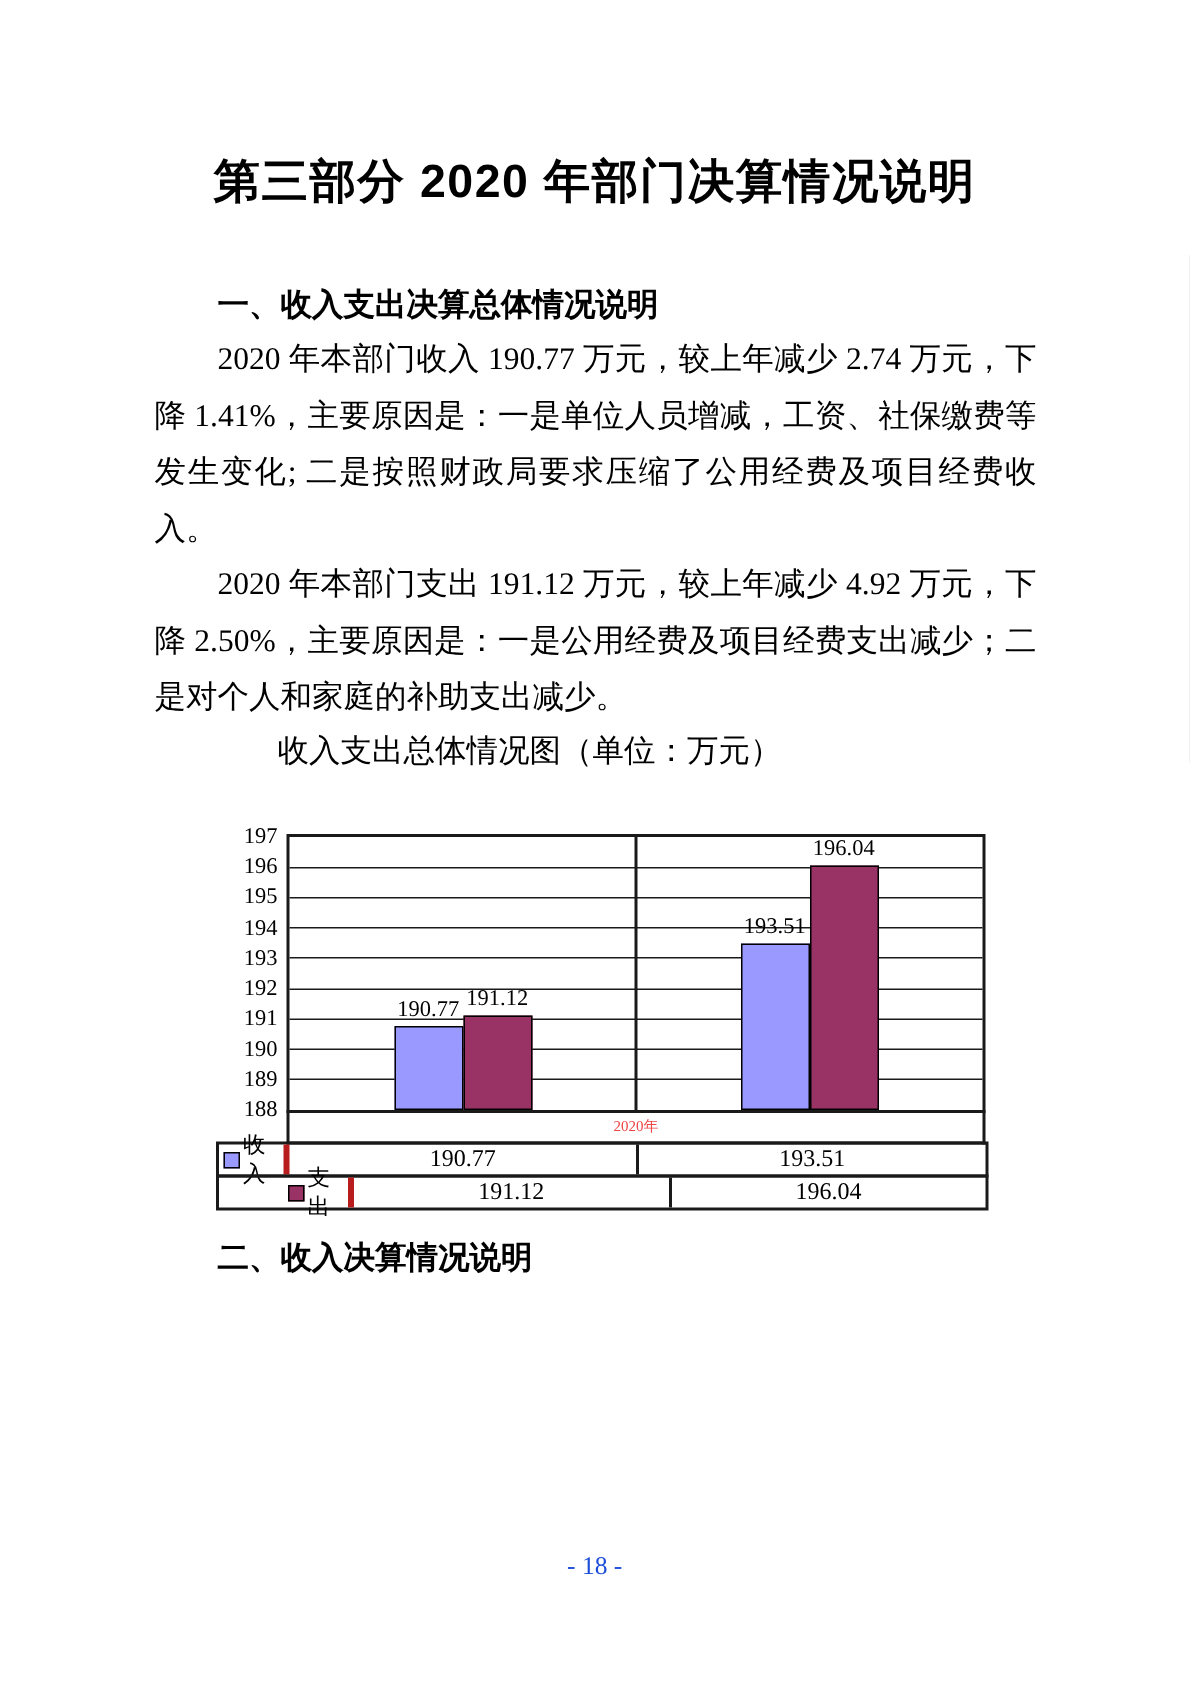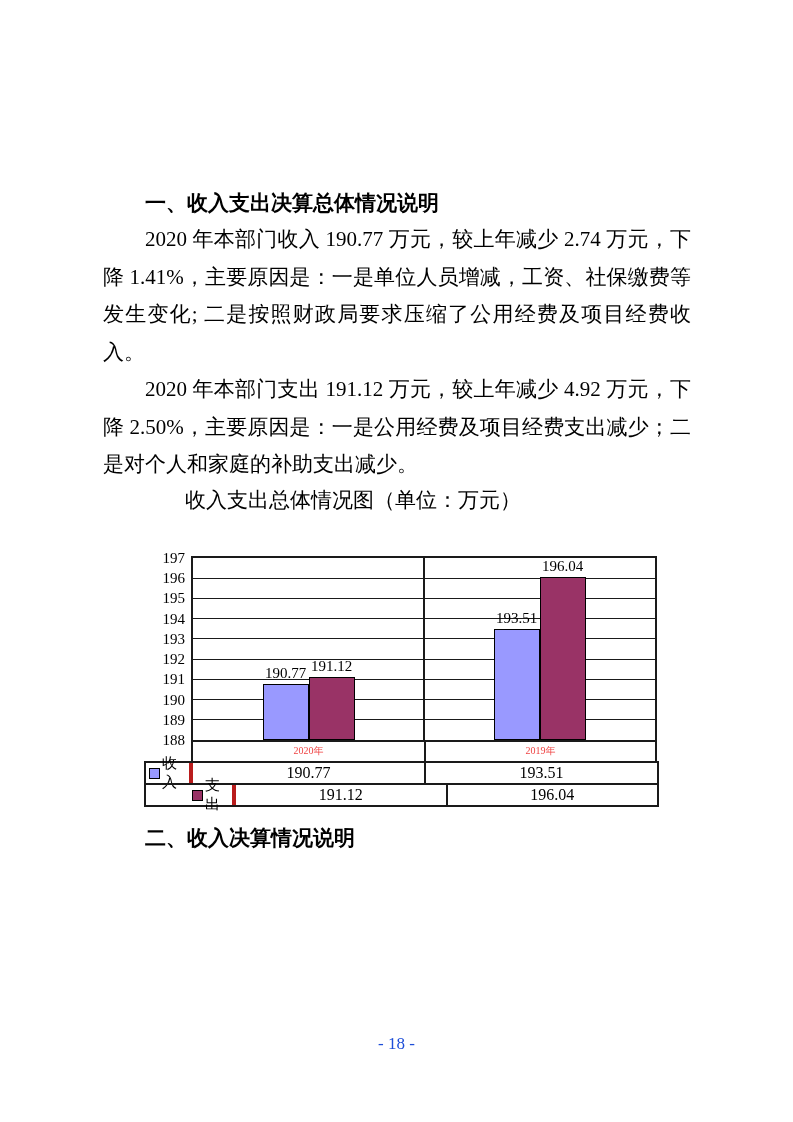--- a/index.html
+++ b/index.html
@@ -81,20 +81,21 @@
   .page-footer {
     position:absolute; top:1034px; left:0; width:793px;
     text-align:center; font-size:17px; color:#1d4ed8;
   }
 </style>
 </head>
 <body>
 
 <div class="page">
 
+  <div class="doc-title">第三部分 2020 年部门决算情况说明</div>
 
   <div class="sec-heading" style="top:189px;">一、收入支出决算总体情况说明</div>
 
   <p class="body-para" style="top:221px;">2020 年本部门收入 190.77 万元，较上年减少 2.74 万元，下降 1.41%，主要原因是：一是单位人员增减，工资、社保缴费等发生变化; 二是按照财政局要求压缩了公用经费及项目经费收入。</p>
 
   <p class="body-para" style="top:371px;">2020 年本部门支出 191.12 万元，较上年减少 4.92 万元，下降 2.50%，主要原因是：一是公用经费及项目经费支出减少；二是对个人和家庭的补助支出减少。</p>
 
   <div class="chart-caption">收入支出总体情况图（单位：万元）</div>
 
   <div class="chart-wrap">
@@ -124,21 +125,20 @@
         <div class="bar-label" style="left: 62.5px; top: 106.984px;">190.77</div>
         <div class="bar" style="left: 115.5px; top: 118.907px; width: 46px; height: 63.0933px; background: rgb(153, 51, 102);"></div>
         <div class="bar-label" style="left: 108.5px; top: 99.9067px;">191.12</div>
         <div class="bar" style="left: 300.5px; top: 70.5756px; width: 46px; height: 111.424px; background: rgb(153, 153, 255);"></div>
         <div class="bar-label" style="left: 293.5px; top: 51.5756px;">193.51</div>
         <div class="bar" style="left: 346.5px; top: 19.4133px; width: 46px; height: 162.587px; background: rgb(153, 51, 102);"></div>
         <div class="bar-label" style="left: 339.5px; top: 0.413333px;">196.04</div>
       </div>
     <div class="cat-row" id="cat-row">
         <div class="cat-cell">2020年</div>
-        <div class="cat-cell">2019年</div>
       </div>
     <div id="legend-rows">
         <div class="legend-row" style="top: 211px;">
           <div class="legend-name">
             <div class="swatch" style="background: rgb(153, 153, 255);"></div>
             <span>收入</span>
           </div>
           <div class="legend-val">190.77</div>
           <div class="legend-val">193.51</div>
         </div>

